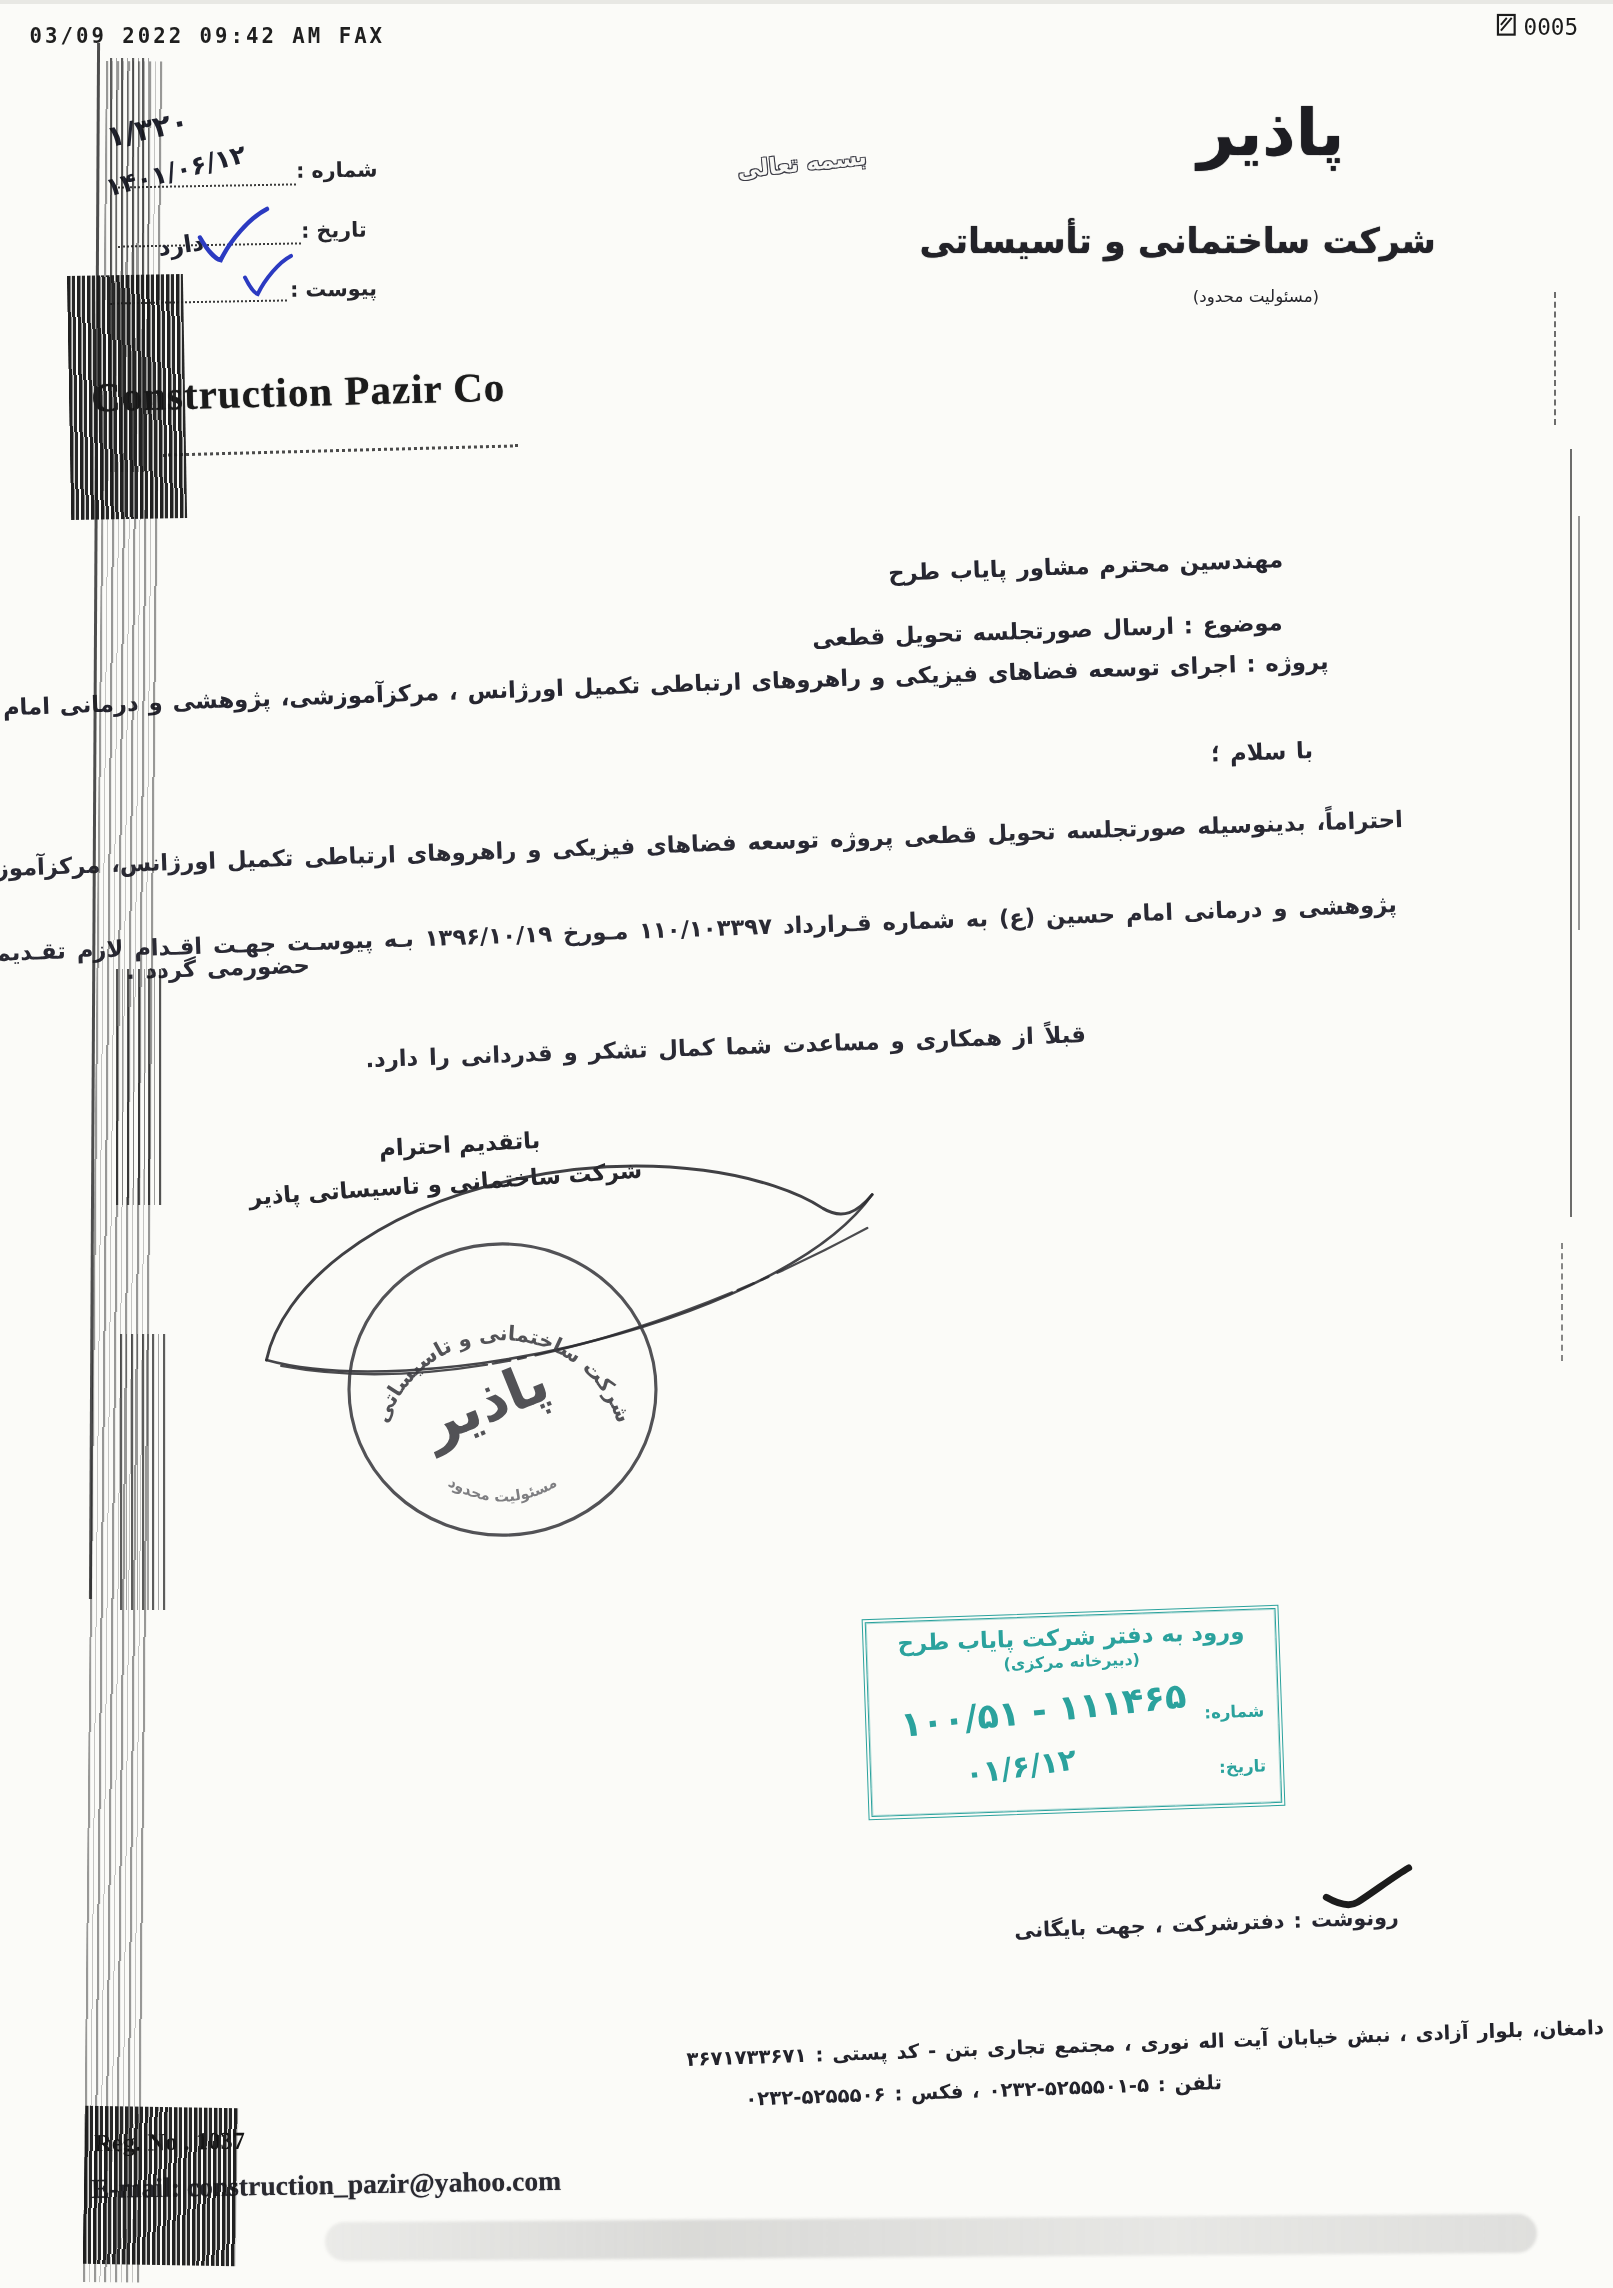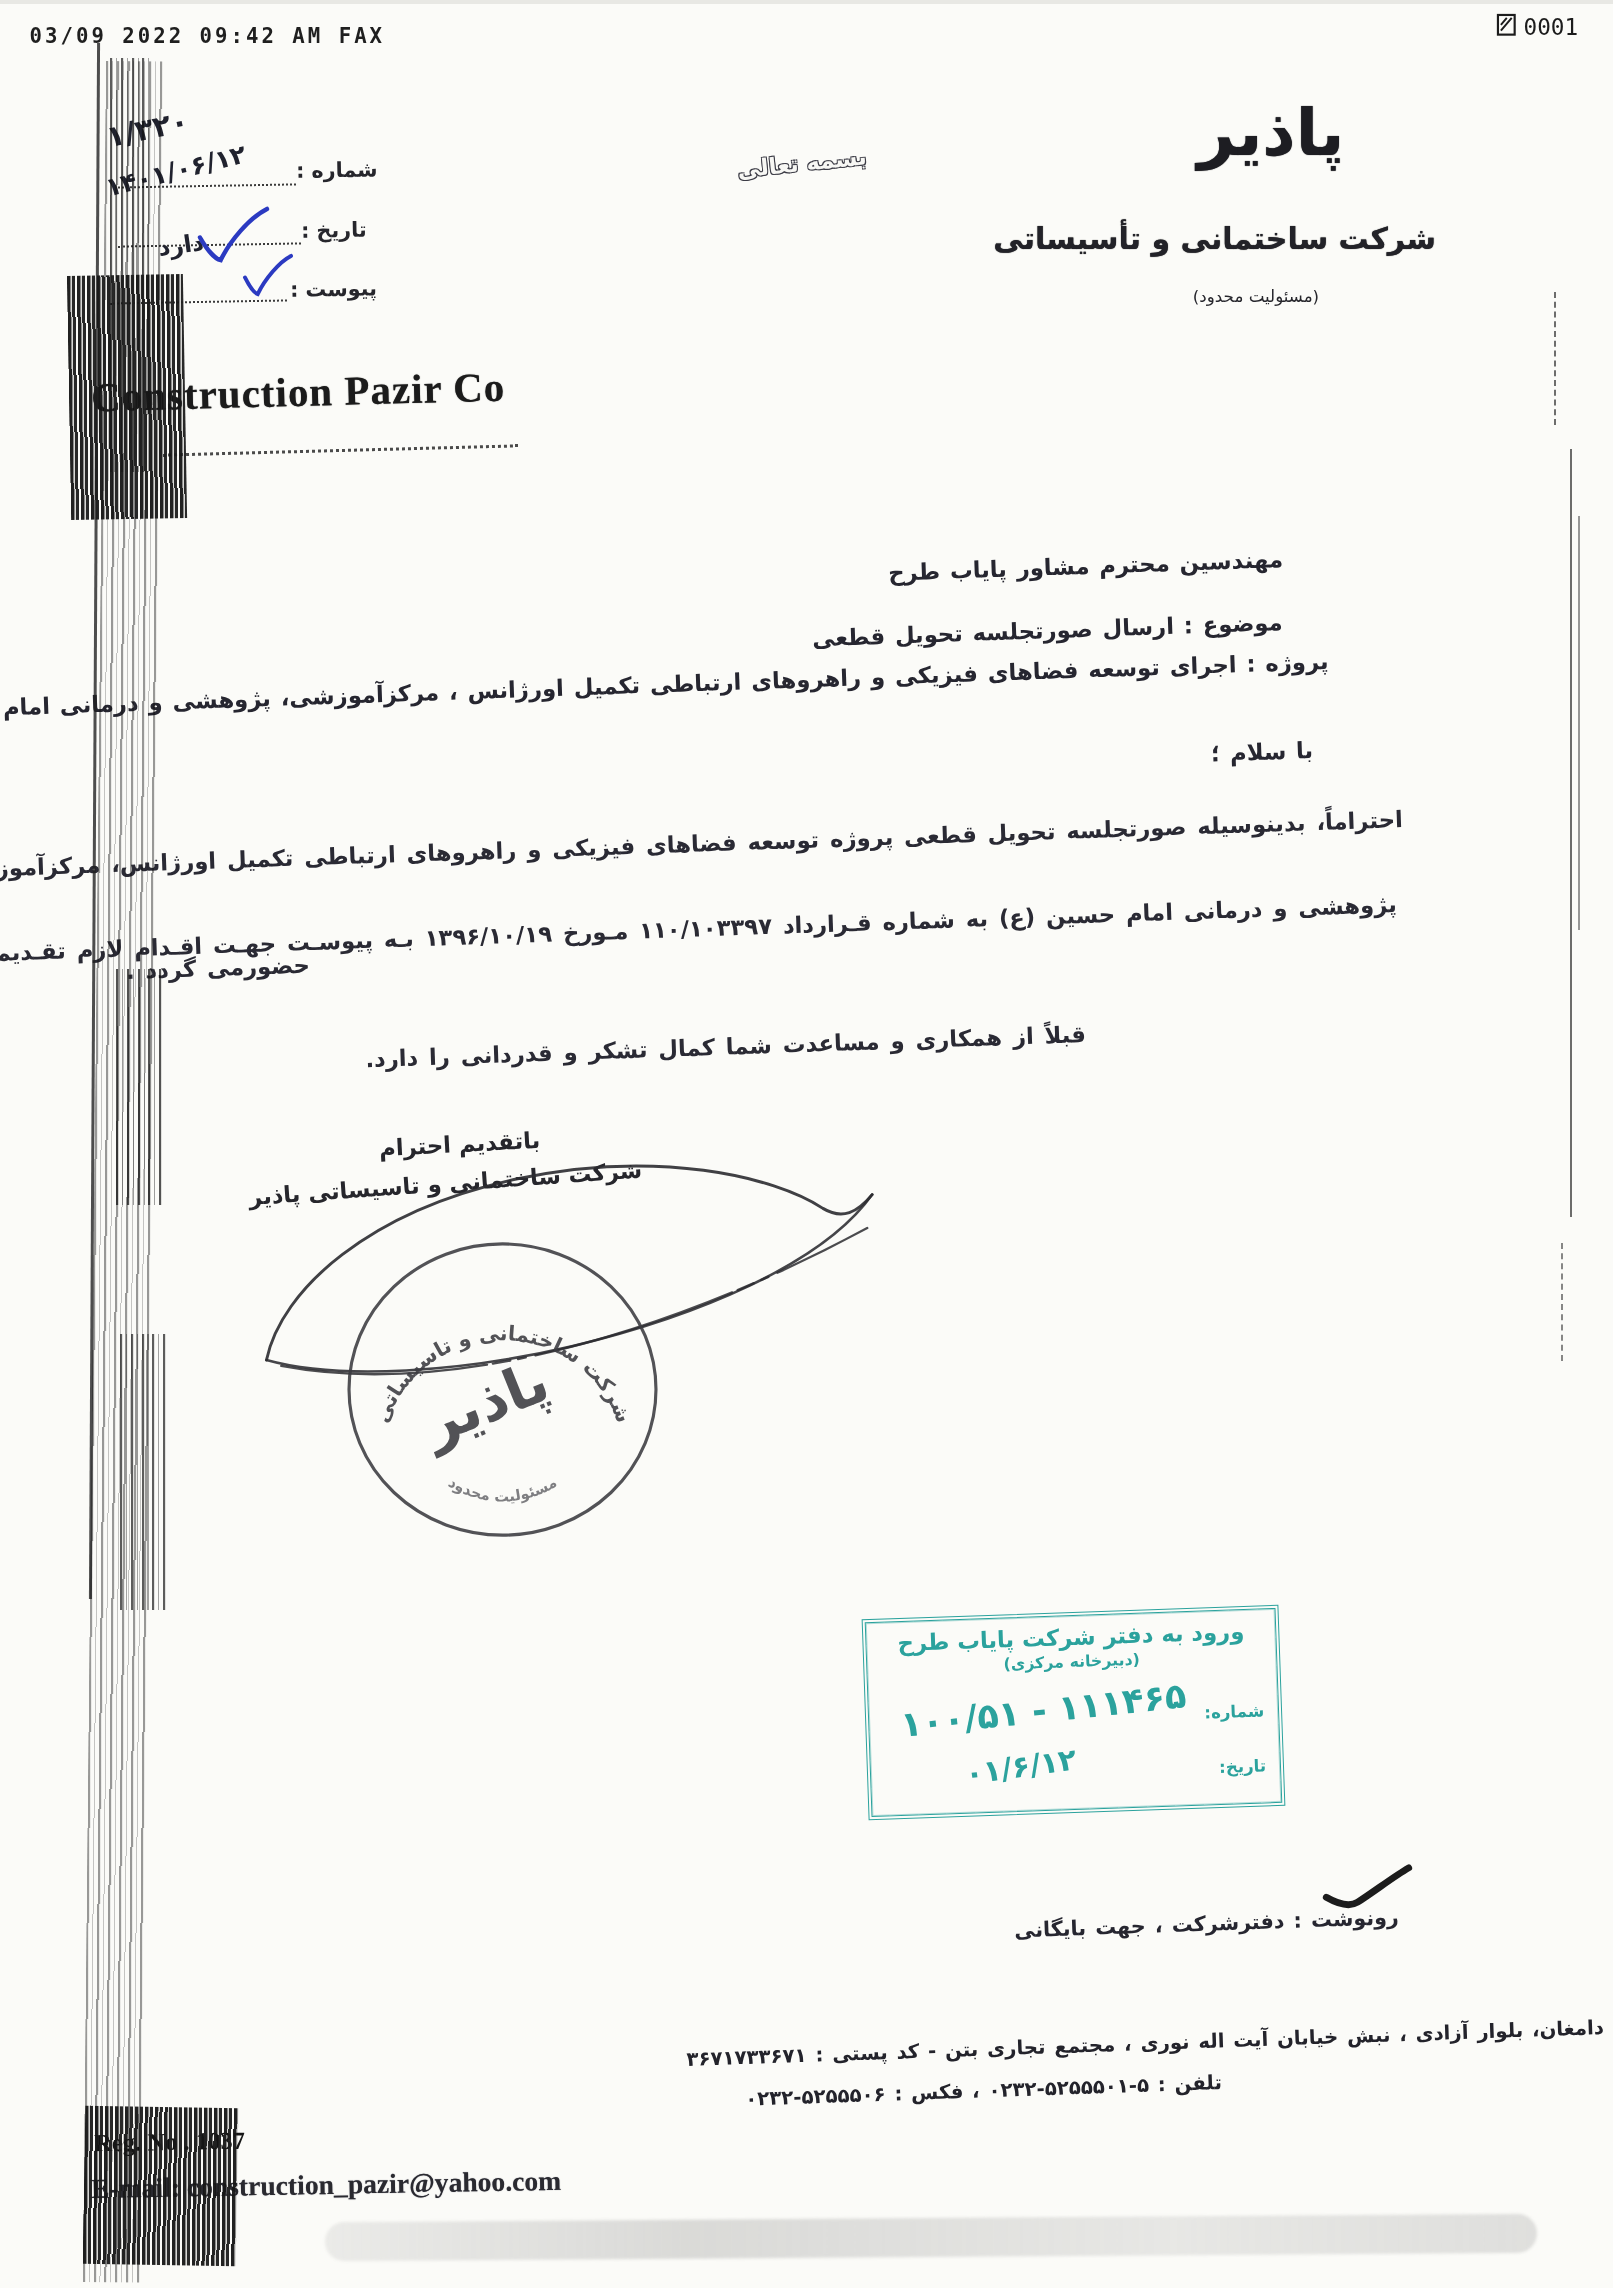--- a/index.html
+++ b/index.html
@@ -14,21 +14,21 @@
   .tiltR{transform:rotate(-2deg); transform-origin:right center;}
   .tiltL{transform:rotate(-2deg); transform-origin:left center;}
   .fax-head{font-family:"DejaVu Sans Mono",monospace; font-weight:bold; font-size:20.7px; letter-spacing:3px; color:#1f1f1f;}
   .counter{font-family:"DejaVu Sans Mono",monospace; font-size:22.7px; color:#1c1c1c; display:flex; align-items:center; gap:4.9px;}
   .bismillah{
     font-size:22.7px; font-weight:bold; color:#f7f7f4;
     text-shadow:-1px -1px 0 #3c3c46,1px -1px 0 #3c3c46,-1px 1px 0 #3c3c46,1px 1px 0 #3c3c46,0 0 1px #3c3c46;
     transform:rotate(-6deg);
   }
   .logo{font-size:65px; font-weight:bold; color:#1d1d22; text-align:center; text-shadow:0 0 1px #1d1d22;}
-  .co-line{font-size:30px; font-weight:bold; text-align:center; color:#222228; text-shadow:0 0 1px #222;}
+  .co-line{font-size:35px; font-weight:bold; text-align:center; color:#222228; text-shadow:0 0 1px #222;}
   .liab{font-size:16.7px; font-weight:normal; text-align:center; color:#26262c;}
   .latin-name{
     font-family:"Liberation Serif",serif; font-size:41px; font-weight:bold; color:#1b1b1b;
     transform:rotate(-1.5deg); text-shadow:0 0 1px rgba(20,20,20,.7); letter-spacing:1px;
   }
   .dotline{border-bottom:2px dotted #3a3a3a; height:0;}
   .lbl{font-size:20.7px; font-weight:bold; color:#26262c;}
   .hand{color:#20222e; font-weight:bold;}
   .body-line{font-size:22.7px; color:#262630; word-spacing:2px;}
   .para{font-size:22.7px; color:#2a2a34; word-spacing:3px;}
@@ -55,21 +55,21 @@
 
   <div class="abs fax-head" style="left:29.6px; top:19.7px;">03/09 2022 09:42 AM FAX</div>
 
   <div class="abs counter" style="left:1495px; top:7.9px;">
     <span style="display:inline-block;">
       <svg width="23.6" height="25.6" viewBox="0 0 24 26">
         <rect x="3" y="3" width="17" height="20" fill="none" stroke="#1c1c1c" stroke-width="2.2"></rect>
         <path d="M6,19 L17,6 M6,13 L12,6" stroke="#1c1c1c" stroke-width="2" fill="none"></path>
       </svg>
     </span>
-    <span>0001</span>
+    <span>0005</span>
   </div>
 
   <div class="abs bismillah rtl" style="left:737px; top:146px;">بسمه تعالی</div>
 
   <div class="abs logo rtl" style="left:1123px; top:91px; width:296px;">پاذیر</div>
   <div class="abs co-line rtl" style="left:1076px; top:217px; width:360px;">شرکت ساختمانی و تأسیساتی</div>
   <div class="abs liab rtl" style="left:1160px; top:282px; width:192px;">(مسئولیت محدود)</div>
   <div class="abs latin-name" style="left:91px; top:364px;">Construction Pazir Co</div>
   <div class="abs" style="left:163px; top:445px; width:355px; border-bottom:3px dotted #4a4a4a; transform:rotate(-1.5deg);"></div>
 

